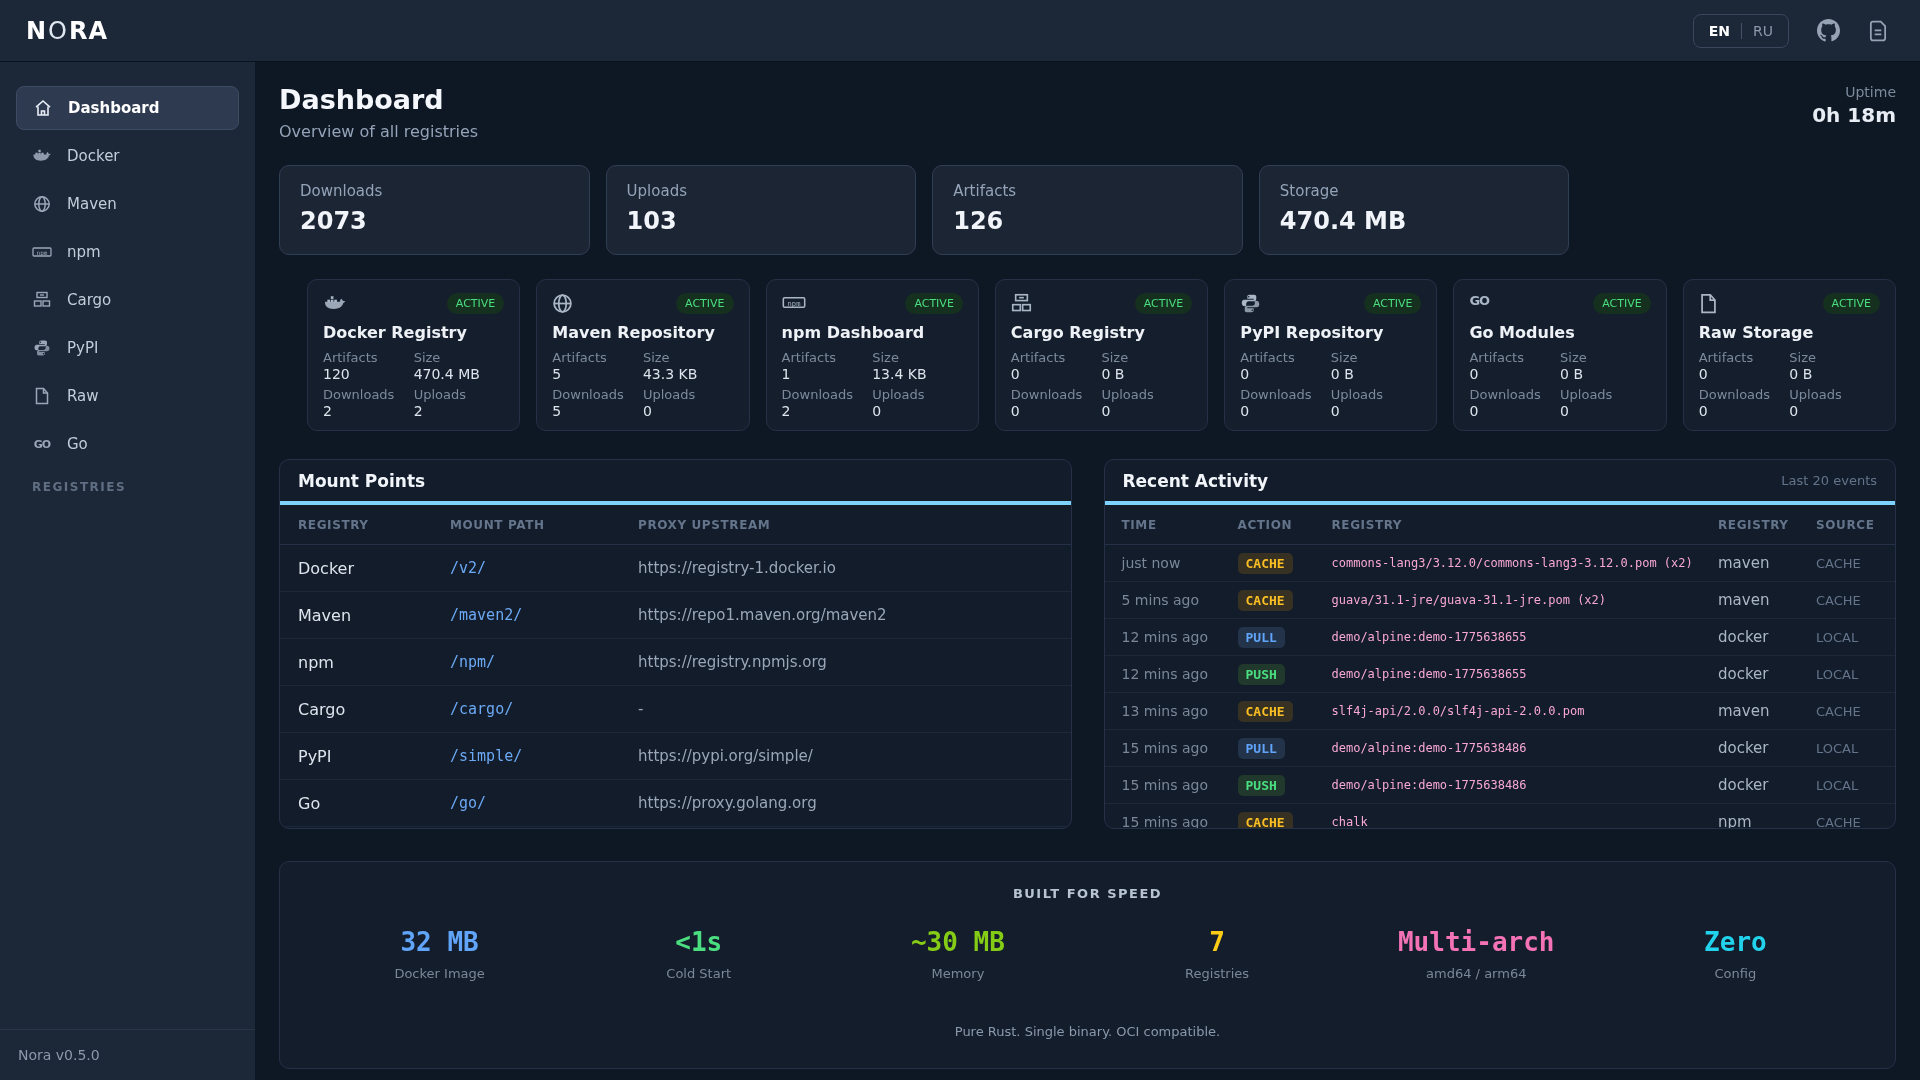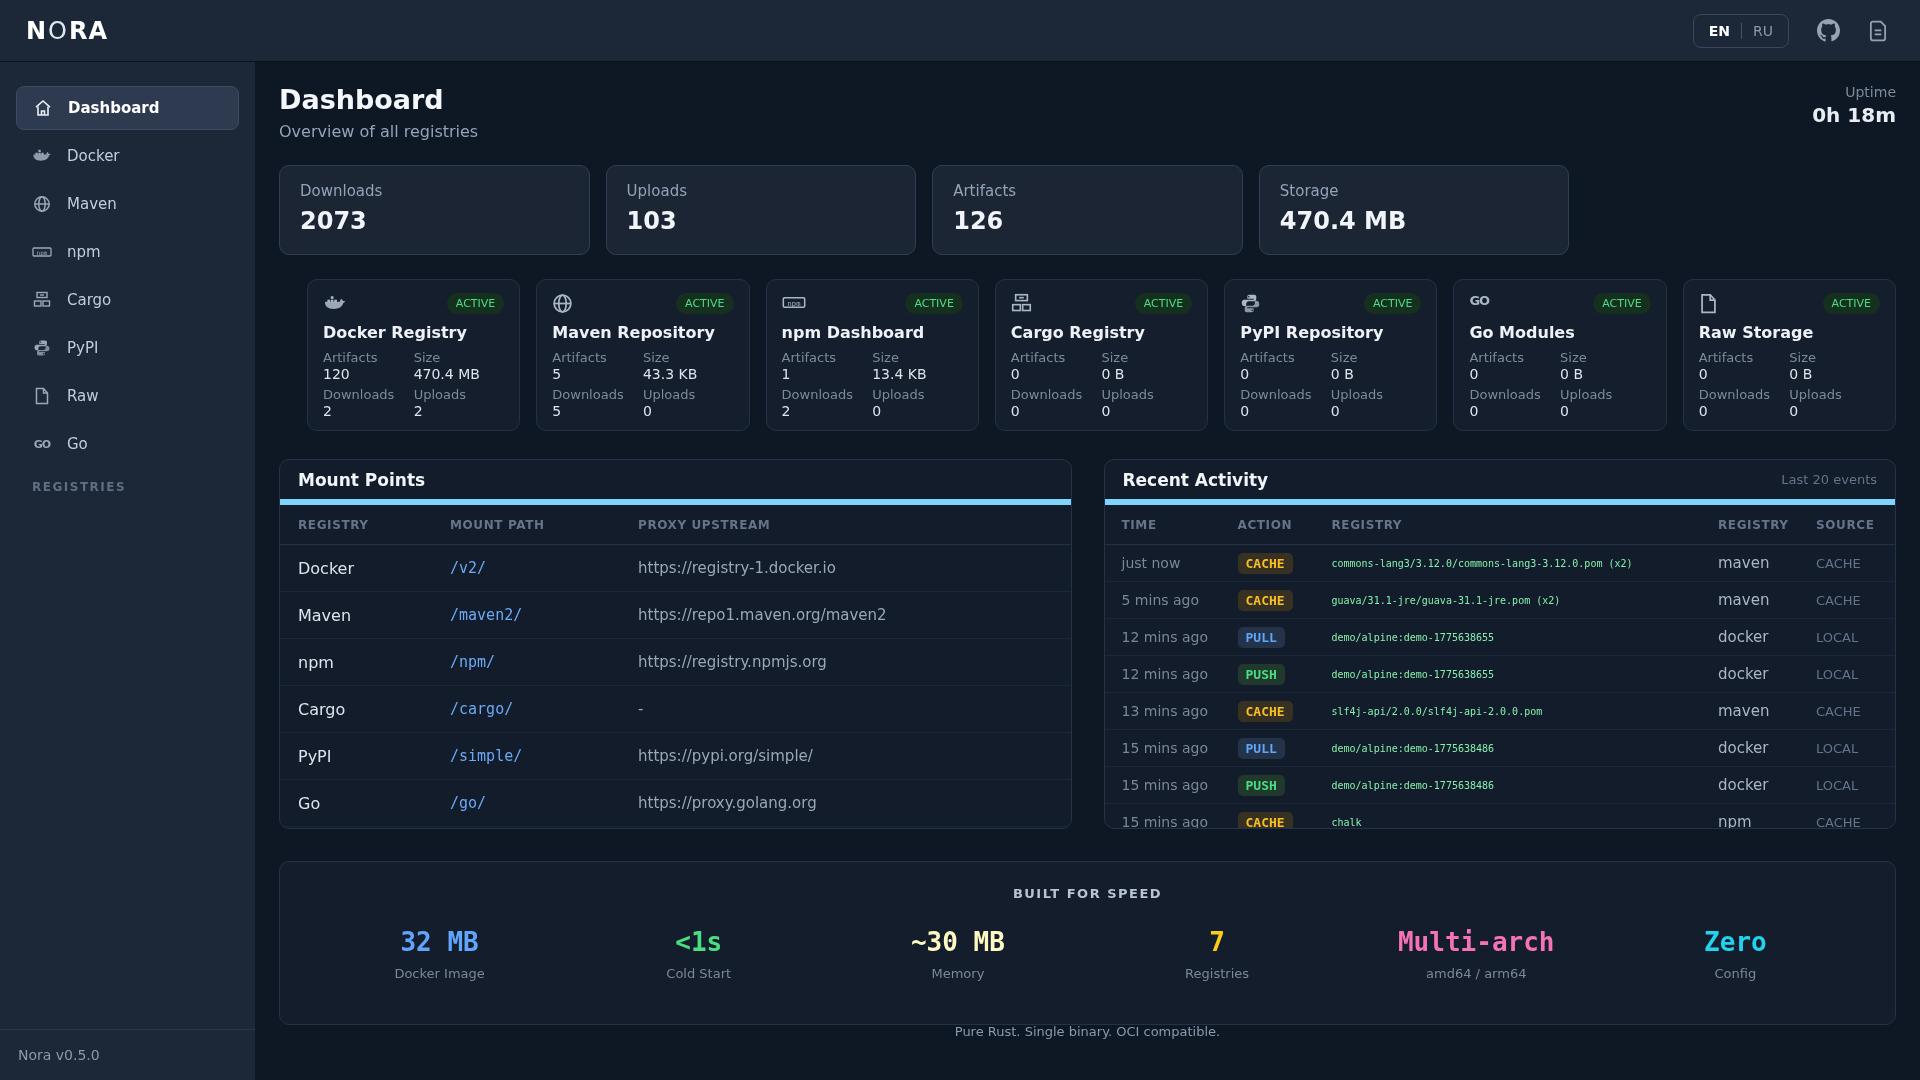--- a/index.html
+++ b/index.html
@@ -92,47 +92,47 @@
   .reg-grid .val { font-size:14px; color:#dde4ed; margin-bottom:3px; }
 
   
   .panels-row { display:grid; grid-template-columns:1fr 1fr; gap:32px; margin-bottom:32px; }
   .panel {
     background:#121c2a; border:1px solid #243146; border-radius:10px;
     height:370px; overflow:hidden;
   }
   .panel-head {
     display:flex; justify-content:space-between; align-items:center;
-    padding:13px 18px; border-bottom:6px solid #7dd3fc; height:45px;
+    padding:13px 18px; border-bottom:4px solid #7dd3fc; height:45px;
   }
   .panel-title { font-size:17px; font-weight:bold; color:#f1f5f9; }
   .panel-note { font-size:13px; color:#64748b; }
   .thead { display:grid; align-items:center; height:40px; border-bottom:1px solid #243146;
     font-size:12px; font-weight:bold; letter-spacing:.6px; color:#64748b; }
   .trow { display:grid; align-items:center; border-bottom:1px solid #1c2839; }
   .mount .thead, .mount .trow { grid-template-columns:152px 188px 1fr; padding:0 18px; }
   .mount .trow { height:47px; }
   .mount .cell-reg { font-size:16px; color:#dde4ed; }
   .mount .cell-path { font-size:15px; color:#6ca9f5; }
   .mount .cell-up { font-size:15px; color:#9aa7b8; }
   .act .thead, .act .trow { grid-template-columns:116px 94px 1fr 98px 62px; padding:0 17px; }
   .act .trow { height:37px; }
   .act .cell-time { font-size:14px; color:#7a8799; }
   .action-badge {
     display:inline-block; font-family:"DejaVu Sans Mono", monospace;
     font-size:13px; font-weight:bold; padding:3px 8px; border-radius:5px;
   }
-  .act .cell-art { font-size:10px; color:#86efac; white-space:nowrap; overflow:hidden; }
+  .act .cell-art { font-size:12px; color:#f9a8d4; white-space:nowrap; overflow:hidden; }
   .act .cell-regy { font-size:15px; color:#aab6c5; }
   .act .cell-src { font-size:13px; color:#64748b; }
 
   
   .speed-panel {
     background:#131d2b; border:1px solid #243146; border-radius:10px;
-    height:164px; padding:24px 30px 0 30px;
+    height:208px; padding:24px 30px 0 30px;
   }
   .speed-header {
     text-align:center; font-size:13px; font-weight:bold; letter-spacing:1.5px;
     color:#b9c4d2; margin-bottom:26px;
   }
   .speed-grid { display:grid; grid-template-columns:repeat(6,1fr); margin-bottom:43px; }
   .speed-item { text-align:center; }
   .speed-value { font-family:"DejaVu Sans Mono", monospace; font-weight:bold; font-size:26px; }
   .speed-label { font-size:13px; color:#7b8899; margin-top:9px; }
   .speed-footer { text-align:center; font-size:13px; color:#8b99ac; }
@@ -567,21 +567,21 @@
       <div class="speed-grid">
         <div class="speed-item">
           <div class="speed-value" style="color:#60a5fa">32 MB</div>
           <div class="speed-label">Docker Image</div>
         </div>
         <div class="speed-item">
           <div class="speed-value" style="color:#4ade80">&lt;1s</div>
           <div class="speed-label">Cold Start</div>
         </div>
         <div class="speed-item">
-          <div class="speed-value" style="color:#fef9c3">~30 MB</div>
+          <div class="speed-value" style="color:#84cc16">~30 MB</div>
           <div class="speed-label">Memory</div>
         </div>
         <div class="speed-item">
           <div class="speed-value" style="color:#facc15">7</div>
           <div class="speed-label">Registries</div>
         </div>
         <div class="speed-item">
           <div class="speed-value" style="color:#f472b6">Multi-arch</div>
           <div class="speed-label">amd64 / arm64</div>
         </div>

